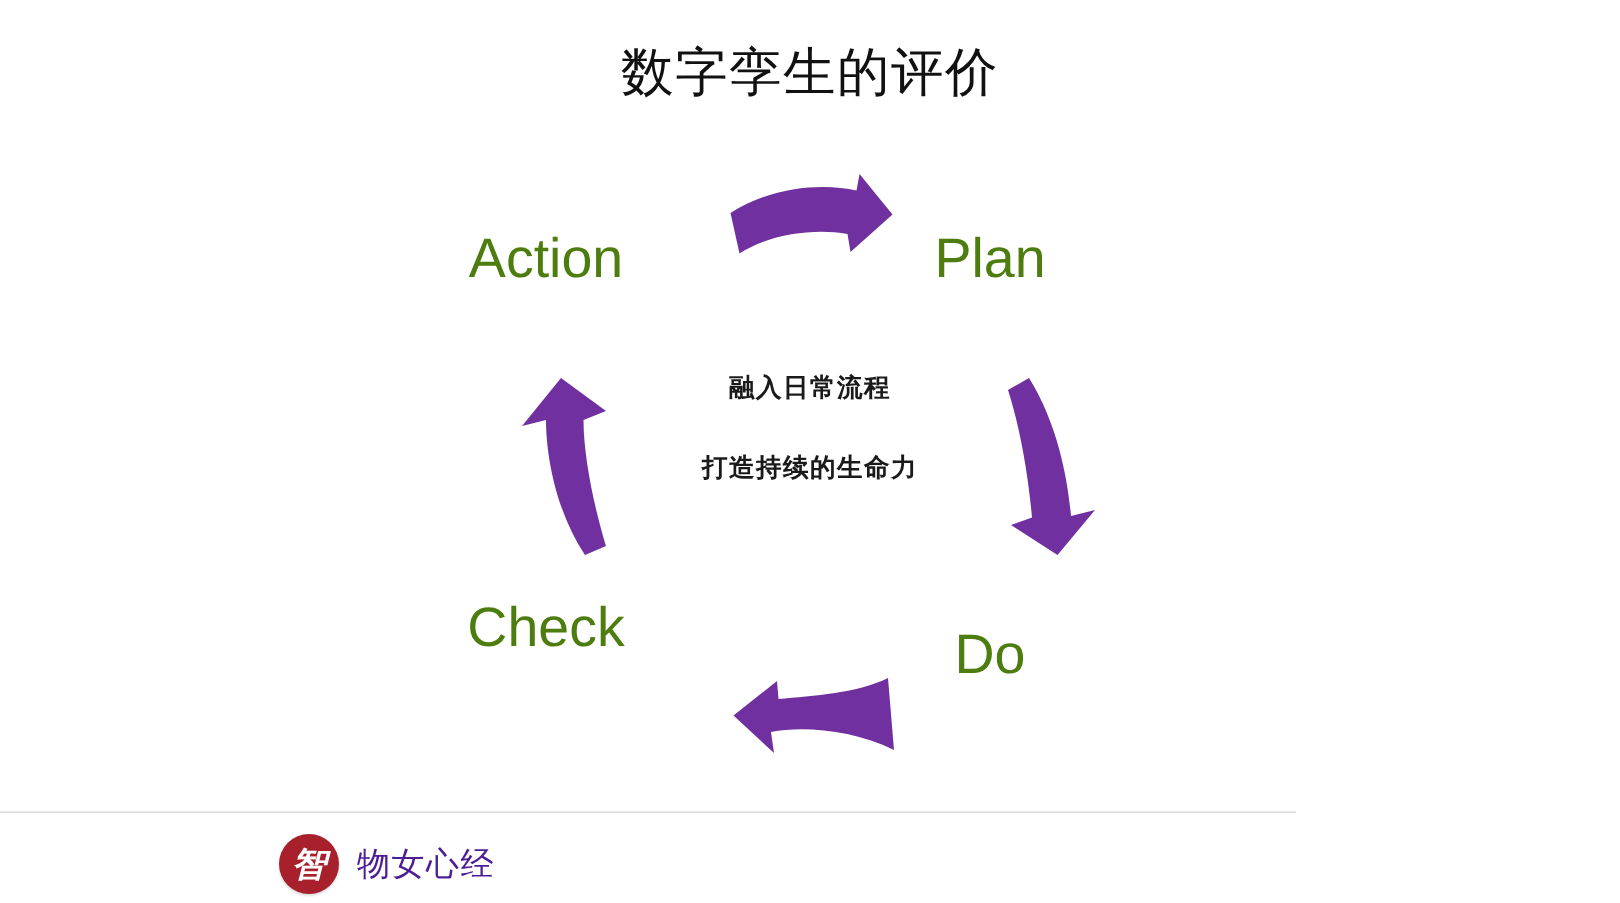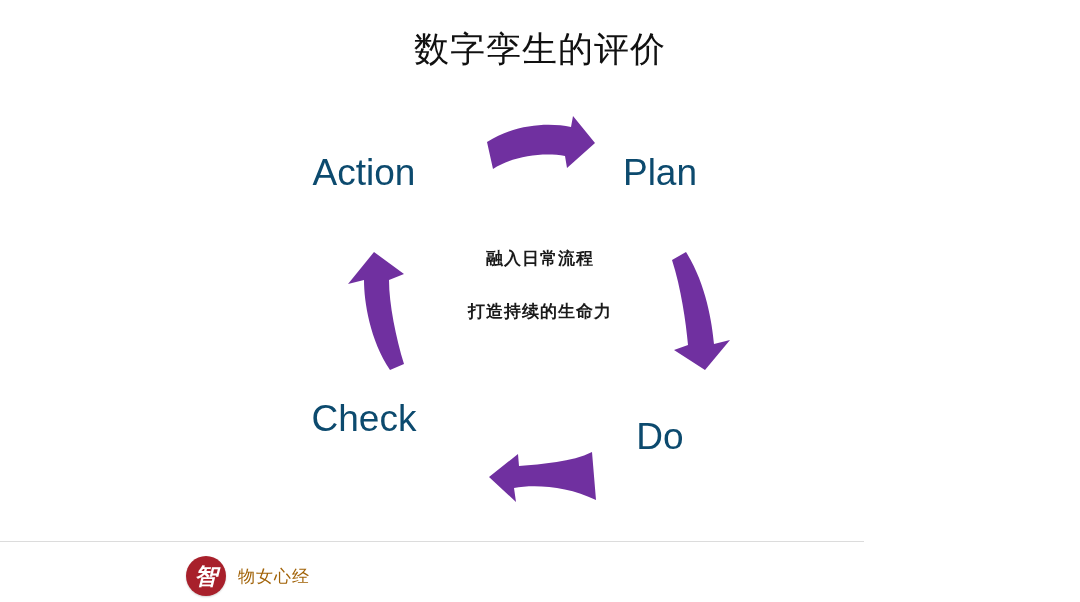--- a/index.html
+++ b/index.html
@@ -37,21 +37,21 @@
     position: absolute;
     left: 300px;
     top: 100px;
     width: 480px;
     height: 420px;
   }
   .node-label {
     position: absolute;
     font-size: 37px;
     font-weight: 400;
-    color: #0c4a6e;
+    color: #4d7c0f;
     white-space: nowrap;
     line-height: 1;
   }
   #label-action { left: 64px;  top: 72px;  transform: translate(-50%, -50%); }
   #label-plan   { left: 360px; top: 72px;  transform: translate(-50%, -50%); }
   #label-check  { left: 64px;  top: 318px; transform: translate(-50%, -50%); }
   #label-do     { left: 360px; top: 336px; transform: translate(-50%, -50%); }
 
   
   .arrow-svg {
@@ -107,22 +107,22 @@
     justify-content: center;
     color: #ffffff;
     font-size: 23px;
     font-family: "Liberation Serif", "DejaVu Serif", serif;
     font-weight: 700;
     font-style: italic;
     line-height: 1;
     box-shadow: 0 1px 2px rgba(0,0,0,0.18);
   }
   #footer-name {
-    font-size: 17px;
-    color: #a16207;
+    font-size: 22px;
+    color: #4c1d95;
     letter-spacing: 1px;
     line-height: 1;
   }
 </style>
 </head>
 <body>
 
 <div id="slide">
 
   <div id="slide-title">数字孪生的评价</div>

